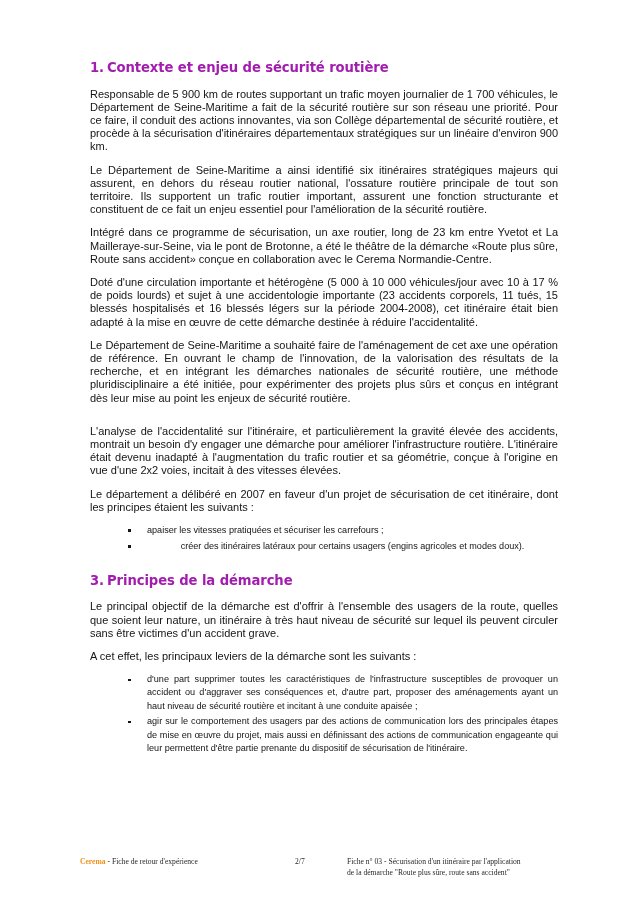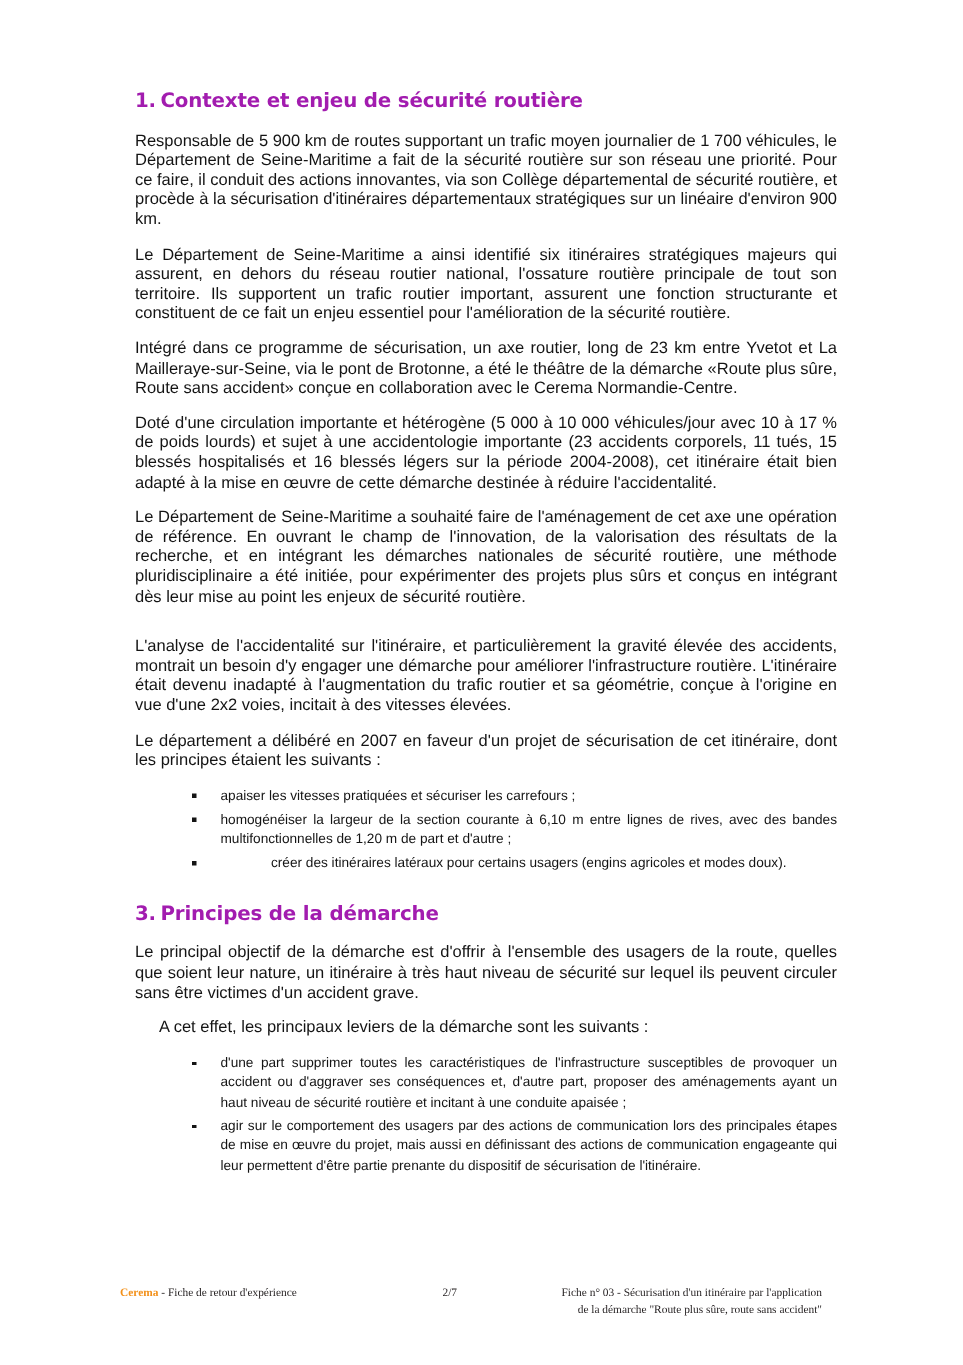--- a/index.html
+++ b/index.html
@@ -55,21 +55,20 @@
     text-align: justify;
     margin: 0 0 10px 0;
     color: #141414;
     hyphens: none;
   }
   p.body-text:last-child {
     margin-bottom: 0;
   }
   p.body-text.nojustify {
     text-align: left;
-    margin-left: 16px;
   }
 
   ul.bullets {
     list-style: none;
     margin: 0 0 10px 0;
     padding: 0;
   }
   ul.bullets li {
     position: relative;
     padding-left: 57px;
@@ -120,21 +119,20 @@
     font-weight: bold;
   }
   .footer-page {
     width: 52px;
     flex: 0 0 auto;
     text-align: left;
     line-height: 11px;
   }
   .footer-right {
     flex: 1 1 auto;
-    text-align: right;
     line-height: 11px;
   }
   .footer-right .l1, .footer-right .l2 {
     display: block;
   }
 </style>
 </head>
 <body>
 
 <div class="page">
@@ -150,21 +148,20 @@
       <p class="body-text">Intégré dans ce programme de sécurisation, un axe routier, long de 23 km entre Yvetot et La Mailleraye-sur-Seine, via le pont de Brotonne, a été le théâtre de la démarche «Route plus sûre, Route sans accident» conçue en collaboration avec le Cerema Normandie-Centre.</p>
       <p class="body-text">Doté d'une circulation importante et hétérogène (5 000 à 10 000 véhicules/jour avec 10 à 17 % de poids lourds) et sujet à une accidentologie importante (23 accidents corporels, 11 tués, 15 blessés hospitalisés et 16 blessés légers sur la période 2004-2008), cet itinéraire était bien adapté à la mise en œuvre de cette démarche destinée à réduire l'accidentalité.</p>
       <p class="body-text">Le Département de Seine-Maritime a souhaité faire de l'aménagement de cet axe une opération de référence. En ouvrant le champ de l'innovation, de la valorisation des résultats de la recherche, et en intégrant les démarches nationales de sécurité routière, une méthode pluridisciplinaire a été initiée, pour expérimenter des projets plus sûrs et conçus en intégrant dès leur mise au point les enjeux de sécurité routière.</p>
     </section>
 
     <section class="section">
       <p class="body-text">L'analyse de l'accidentalité sur l'itinéraire, et particulièrement la gravité élevée des accidents, montrait un besoin d'y engager une démarche pour améliorer l'infrastructure routière. L'itinéraire était devenu inadapté à l'augmentation du trafic routier et sa géométrie, conçue à l'origine en vue d'une 2x2 voies, incitait à des vitesses élevées.</p>
       <p class="body-text">Le département a délibéré en 2007 en faveur d'un projet de sécurisation de cet itinéraire, dont les principes étaient les suivants :</p>
       <ul class="bullets">
         <li>apaiser les vitesses pratiquées et sécuriser les carrefours ;</li>
-        <li>homogénéiser la largeur de la section courante à 6,10 m entre lignes de rives, avec des bandes multifonctionnelles de 1,20 m de part et d'autre ;</li>
         <li class="nojustify">créer des itinéraires latéraux pour certains usagers (engins agricoles et modes doux).</li>
       </ul>
     </section>
 
     <section class="section">
       <h2 class="section-heading">
         <span class="num">3.</span><span>Principes de la démarche</span>
       </h2>
       <p class="body-text">Le principal objectif de la démarche est d'offrir à l'ensemble des usagers de la route, quelles que soient leur nature, un itinéraire à très haut niveau de sécurité sur lequel ils peuvent circuler sans être victimes d'un accident grave.</p>
       <p class="body-text nojustify">A cet effet, les principaux leviers de la démarche sont les suivants :</p>

